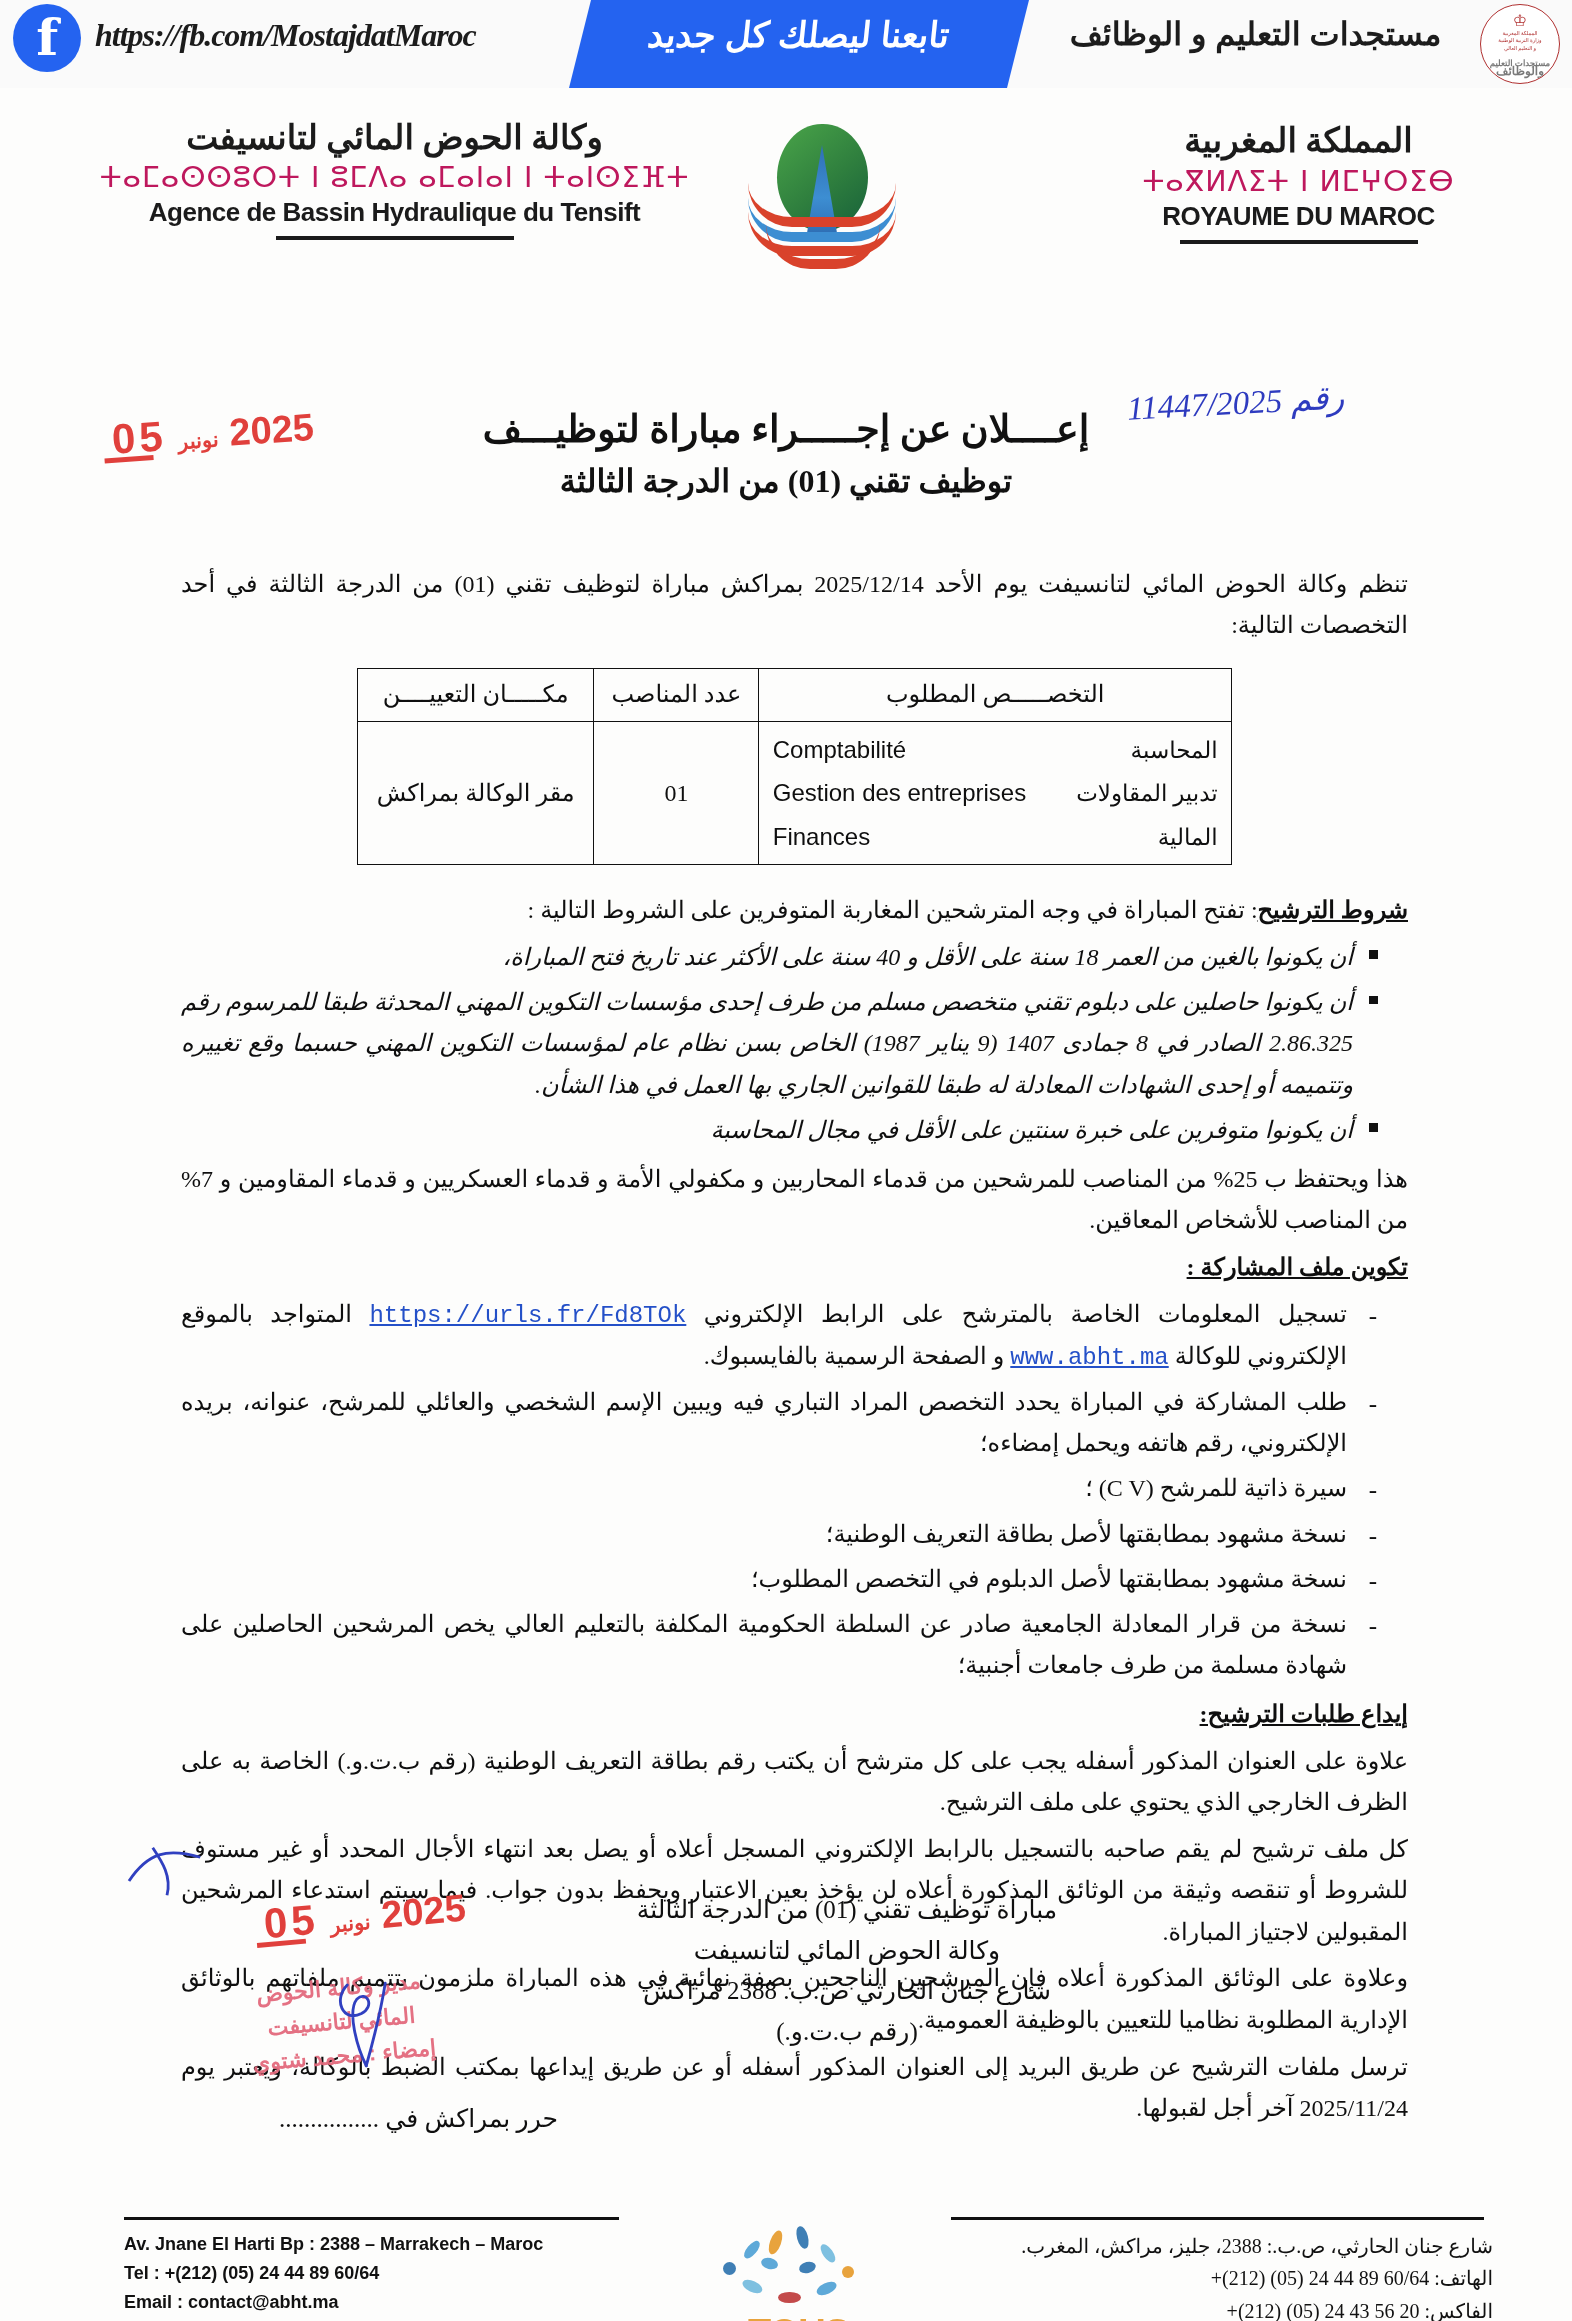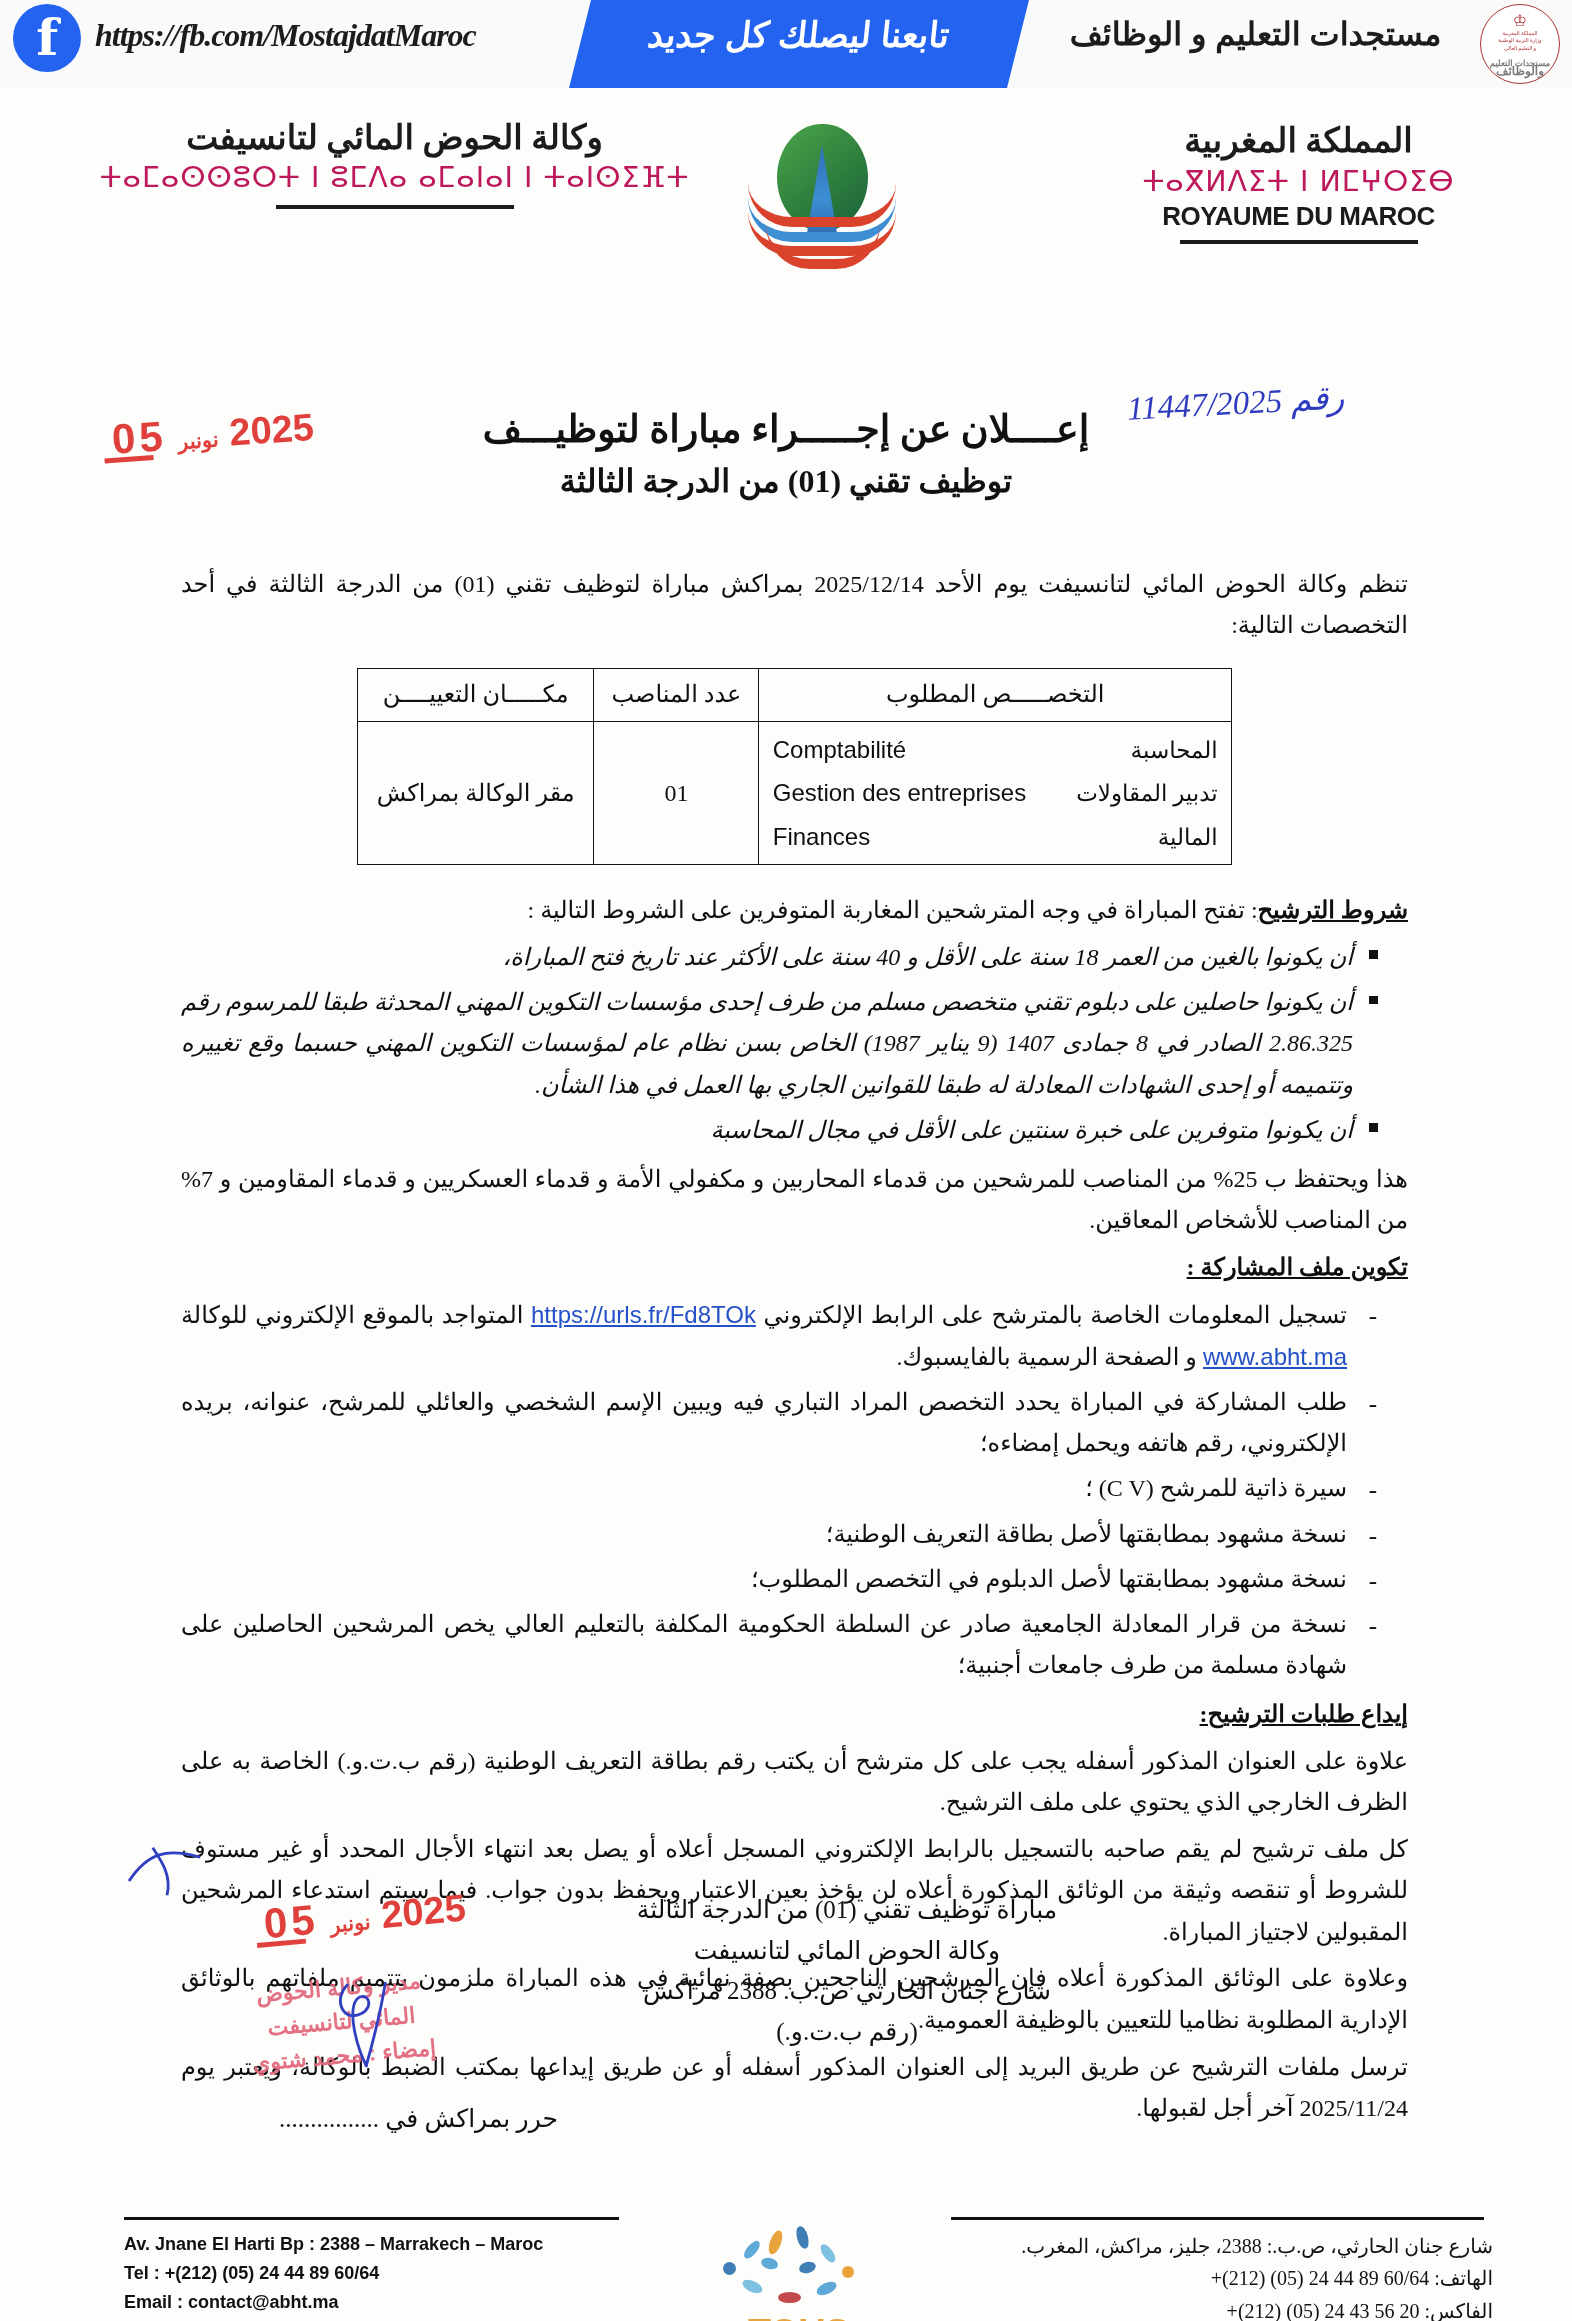--- a/index.html
+++ b/index.html
@@ -118,21 +118,21 @@
   .spec-ar{font-family:"Liberation Serif",serif;font-size:23px;}
   .spec-fr{font-family:"Liberation Sans",sans-serif;font-size:24px;direction:ltr;}
 
   .sec-head{font-weight:bold;text-decoration:underline;display:inline;}
   ul.sq{list-style:none;margin:3.8px 0 7.6px 0;padding:0 55px 0 0;}
   ul.sq>li{position:relative;margin-bottom:3.8px;text-align:justify;font-style:italic;}
   ul.sq>li:before{content:"";position:absolute;right:-25px;top:13.3px;width:8.6px;height:8.6px;background:#111;}
   ul.dash{list-style:none;margin:3.8px 0 7.6px 0;padding:0 61px 0 0;}
   ul.dash>li{position:relative;margin-bottom:3.8px;text-align:justify;}
   ul.dash>li:before{content:"-";position:absolute;right:-30px;top:0;font-size:25px;}
-  .lnk{color:#2450c8;text-decoration:underline;direction:ltr;display:inline-block;font-family:Liberation Sans, sans-serif;}
+  .lnk{color:#2450c8;text-decoration:underline;direction:ltr;display:inline-block;font-family:Liberation Mono, monospace;}
   .just{text-align:justify;}
 
   
   .addr-block{
     position:absolute;top:1802px;left:571px;width:552px;direction:rtl;text-align:center;
     font-family:"Liberation Serif",serif;font-size:25px;line-height:1.62;color:#0f0f0f;
   }
   .harrir{
     position:absolute;top:2016px;left:171px;width:495px;direction:rtl;text-align:center;
     font-family:"Liberation Serif",serif;font-size:25px;color:#0f0f0f;
@@ -191,20 +191,21 @@
       <div class="s3">والوظائف</div>
     </div>
   </div>
 
   <div class="sheet">
 
     <div class="lh">
       <div class="lh-left">
         <div class="ar-head">وكالة الحوض المائي لتانسيفت</div>
         <div class="tif-head">ⵜⴰⵎⴰⵙⵙⵓⵔⵜ ⵏ ⵓⵎⴷⴰ ⴰⵎⴰⵏⴰⵏ ⵏ ⵜⴰⵏⵙⵉⴼⵜ</div>
+        <div class="fr-head">Agence de Bassin Hydraulique du Tensift</div>
         <div class="rule"></div>
       </div>
 
       <div class="logo">
         <div class="dome"></div>
         <div class="drop"></div>
         <div class="wave w1"></div>
         <div class="wave w2"></div>
         <div class="wave w3"></div>
         <div class="wave w4"></div>

